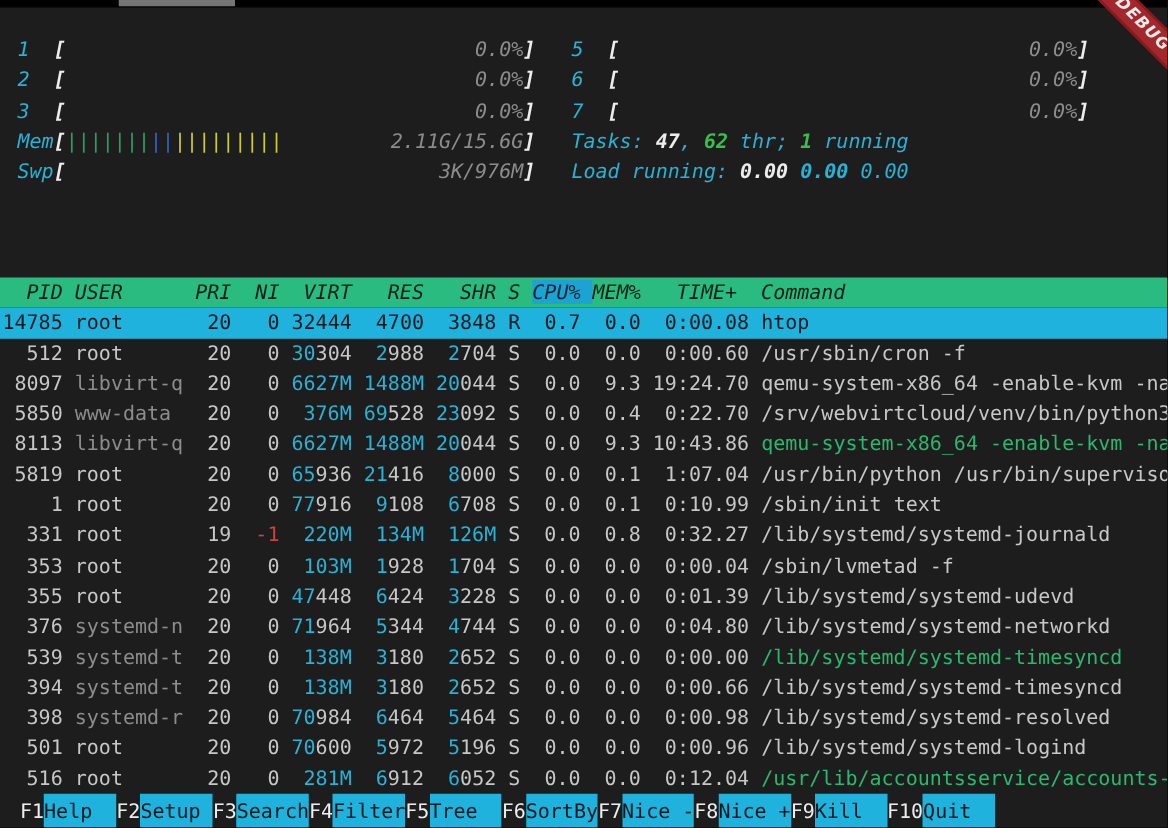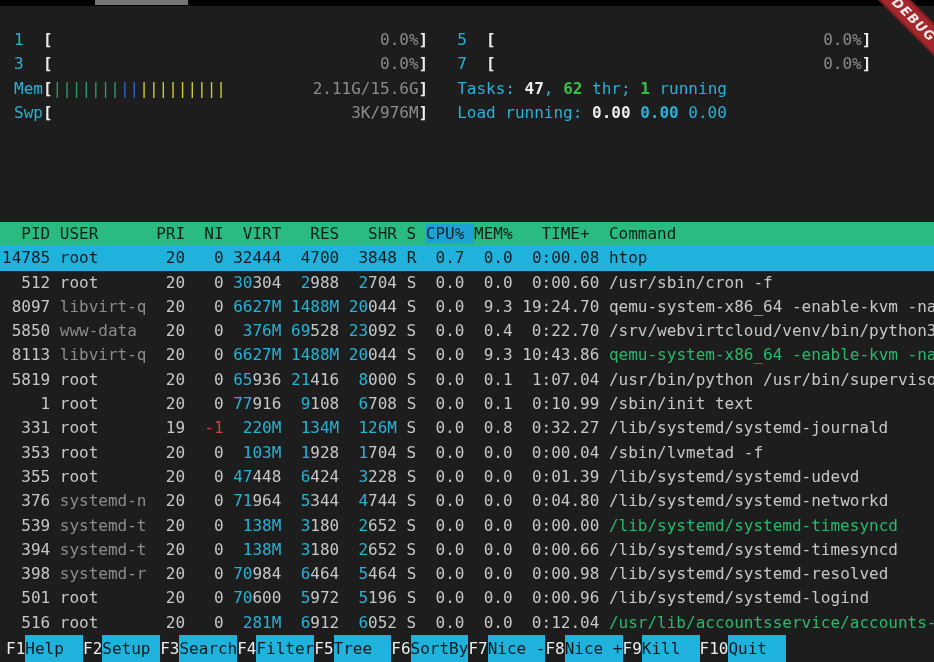--- a/index.html
+++ b/index.html
@@ -14,60 +14,61 @@
   .ribbon{
     position:absolute;top:8px;right:-40px;width:120px;z-index:3;
     transform:rotate(45deg);
     background:var(--ribbon-red,#a4272b);
     border-top:2px solid #7e1d20;border-bottom:2px solid #7e1d20;
     color:#f2e9e9;text-align:center;
     font-family:"DejaVu Sans","Liberation Sans",sans-serif;
     font-size:13px;font-weight:bold;font-style:italic;letter-spacing:1px;
     padding:2px 0;
   }
-  .hdr{position:absolute;left:14px;top:28px;line-height:24.35px;}
+  .hdr{position:absolute;left:14px;top:28px;line-height:24.35px;font-style:italic;}
   .ln{white-space:pre;}
   .tbl{position:absolute;left:0;top:222px;right:0;line-height:24.3px;}
   .tbl .ln{padding-left:2px;}
-  .thead{background:var(--header-bg,#2abb80);}
+  .thead{background:var(--header-bg,#2abb80);font-style:italic;}
   .thead .th{color:#0c1e15;}
   .thead .th.sort{background:var(--sort-column-bg,#1ba3d4);color:#0c2430;}
   .row.sel{background:var(--selected-bg,#1eb2dc);}
   .row.sel span{color:var(--selected-text,#0e1a1f) !important;font-weight:normal;text-align:center;}
   .w{color:var(--text,#c7c7c7);}
   .g{color:var(--dim-text,#8c8c8c);}
   .c{color:var(--cyan,#27b2d6);}
   .grn{color:var(--green,#28b96d);}
   .r{color:var(--red,#cc4439);}
   .bw{color:var(--bright-text,#ededed);font-weight:bold;}
   .bc{color:var(--cyan,#27b2d6);font-weight:bold;}
   .bgr{color:var(--bright-green,#36bf4a);font-weight:bold;}
   .bar-g{color:var(--meter-green,#28a061);}
   .bar-b{color:var(--meter-blue,#3163c6);}
   .bar-y{color:var(--meter-yellow,#cdcd29);}
   .fnbar{
     position:absolute;left:0;right:0;top:635px;height:27px;
     display:flex;align-items:center;background:var(--background,#1d1d1d);
-    line-height:27px;white-space:pre;padding-left:6px;
+    line-height:27px;white-space:pre;padding-left:16px;
   }
   .fnseg{display:flex;}
   .fk{color:var(--bright-text,#ededed);}
   .fl{background:var(--selected-bg,#1eb2dc);color:var(--selected-text,#0e1a1f);}
   .fill{flex:1;}
 </style>
 </head>
 <body>
 
 <div class="screen" style="--background: #1d1d1d; --strip-black: #000000; --tab-gray: #757575; --ribbon-red: #a4272b; --text: #c7c7c7; --bright-text: #ededed; --dim-text: #8c8c8c; --cyan: #27b2d6; --green: #28b96d; --bright-green: #36bf4a; --red: #cc4439; --header-bg: #2abb80; --sort-column-bg: #1ba3d4; --selected-bg: #1eb2dc; --selected-text: #0e1a1f; --meter-green: #28a061; --meter-blue: #3163c6; --meter-yellow: #cdcd29;">
   <div class="topstrip">
     <div class="tab"></div>
   </div>
   <div class="ribbon">DEBUG</div>
   <div class="hdr" id="hdr">
       <div class="ln"><span><span class="c">1  </span><span class="bw">[</span><span class="g">                                  0.0%</span><span class="bw">]</span></span><span class="w">   </span><span><span class="c">5  </span><span class="bw">[</span><span class="g">                                  0.0%</span><span class="bw">]</span></span></div>
+      <div class="ln"><span><span class="c">2  </span><span class="bw">[</span><span class="g">                                  0.0%</span><span class="bw">]</span></span><span class="w">   </span><span><span class="c">6  </span><span class="bw">[</span><span class="g">                                  0.0%</span><span class="bw">]</span></span></div>
       <div class="ln"><span><span class="c">3  </span><span class="bw">[</span><span class="g">                                  0.0%</span><span class="bw">]</span></span><span class="w">   </span><span><span class="c">7  </span><span class="bw">[</span><span class="g">                                  0.0%</span><span class="bw">]</span></span></div>
       <div class="ln"><span><span class="c">Mem</span><span class="bw">[</span><span class="bar-g">|||||||</span><span class="bar-b">||</span><span class="bar-y">|||||||||</span><span class="g">         2.11G/15.6G</span><span class="bw">]</span></span><span class="w">   </span><span><span class="c">Tasks: </span><span class="bw">47</span><span class="c">, </span><span class="bgr">62</span><span class="c"> thr; </span><span class="bgr">1</span><span class="c"> running</span></span></div>
       <div class="ln"><span><span class="c">Swp</span><span class="bw">[</span><span class="g">                               3K/976M</span><span class="bw">]</span></span><span class="w">   </span><span><span class="c">Load running: </span><span class="bw">0.00</span><span class="w"> </span><span class="bc">0.00</span><span class="w"> </span><span class="c">0.00</span></span></div>
     </div>
   <div class="tbl" id="tbl">
       <div class="ln thead"><span class="th">  PID </span><span class="th">USER      </span><span class="th">PRI </span><span class="th"> NI </span><span class="th"> VIRT </span><span class="th">  RES </span><span class="th">  SHR </span><span class="th">S </span><span class="th sort">CPU% </span><span class="th">MEM% </span><span class="th">  TIME+  </span><span class="th">Command</span></div>
       <div class="ln row sel"><span class="w">14785</span><span class="w"> root     </span><span class="w">  20</span><span class="w">   0</span><span class="w"> </span><span class="c">32</span><span class="w">444</span><span class="w">  </span><span class="c">4</span><span class="w">700</span><span class="w">  </span><span class="c">3</span><span class="w">848</span><span class="w"> R</span><span class="w">  0.7</span><span class="w">  0.0</span><span class="w">  0:00.08</span><span class="w"> htop</span></div>
       <div class="ln row"><span class="w">  512</span><span class="w"> root     </span><span class="w">  20</span><span class="w">   0</span><span class="w"> </span><span class="c">30</span><span class="w">304</span><span class="w">  </span><span class="c">2</span><span class="w">988</span><span class="w">  </span><span class="c">2</span><span class="w">704</span><span class="w"> S</span><span class="w">  0.0</span><span class="w">  0.0</span><span class="w">  0:00.60</span><span class="w"> /usr/sbin/cron -f</span></div>
       <div class="ln row"><span class="w"> 8097</span><span class="g"> libvirt-q</span><span class="w">  20</span><span class="w">   0</span><span class="w"> </span><span class="c">6627M</span><span class="w"> </span><span class="c">1488M</span><span class="w"> </span><span class="c">20</span><span class="w">044</span><span class="w"> S</span><span class="w">  0.0</span><span class="w">  9.3</span><span class="w"> 19:24.70</span><span class="w"> qemu-system-x86_64 -enable-kvm -na</span></div>
       <div class="ln row"><span class="w"> 5850</span><span class="g"> www-data </span><span class="w">  20</span><span class="w">   0</span><span class="w">  </span><span class="c">376M</span><span class="w"> </span><span class="c">69</span><span class="w">528</span><span class="w"> </span><span class="c">23</span><span class="w">092</span><span class="w"> S</span><span class="w">  0.0</span><span class="w">  0.4</span><span class="w">  0:22.70</span><span class="w"> /srv/webvirtcloud/venv/bin/python3</span></div>

